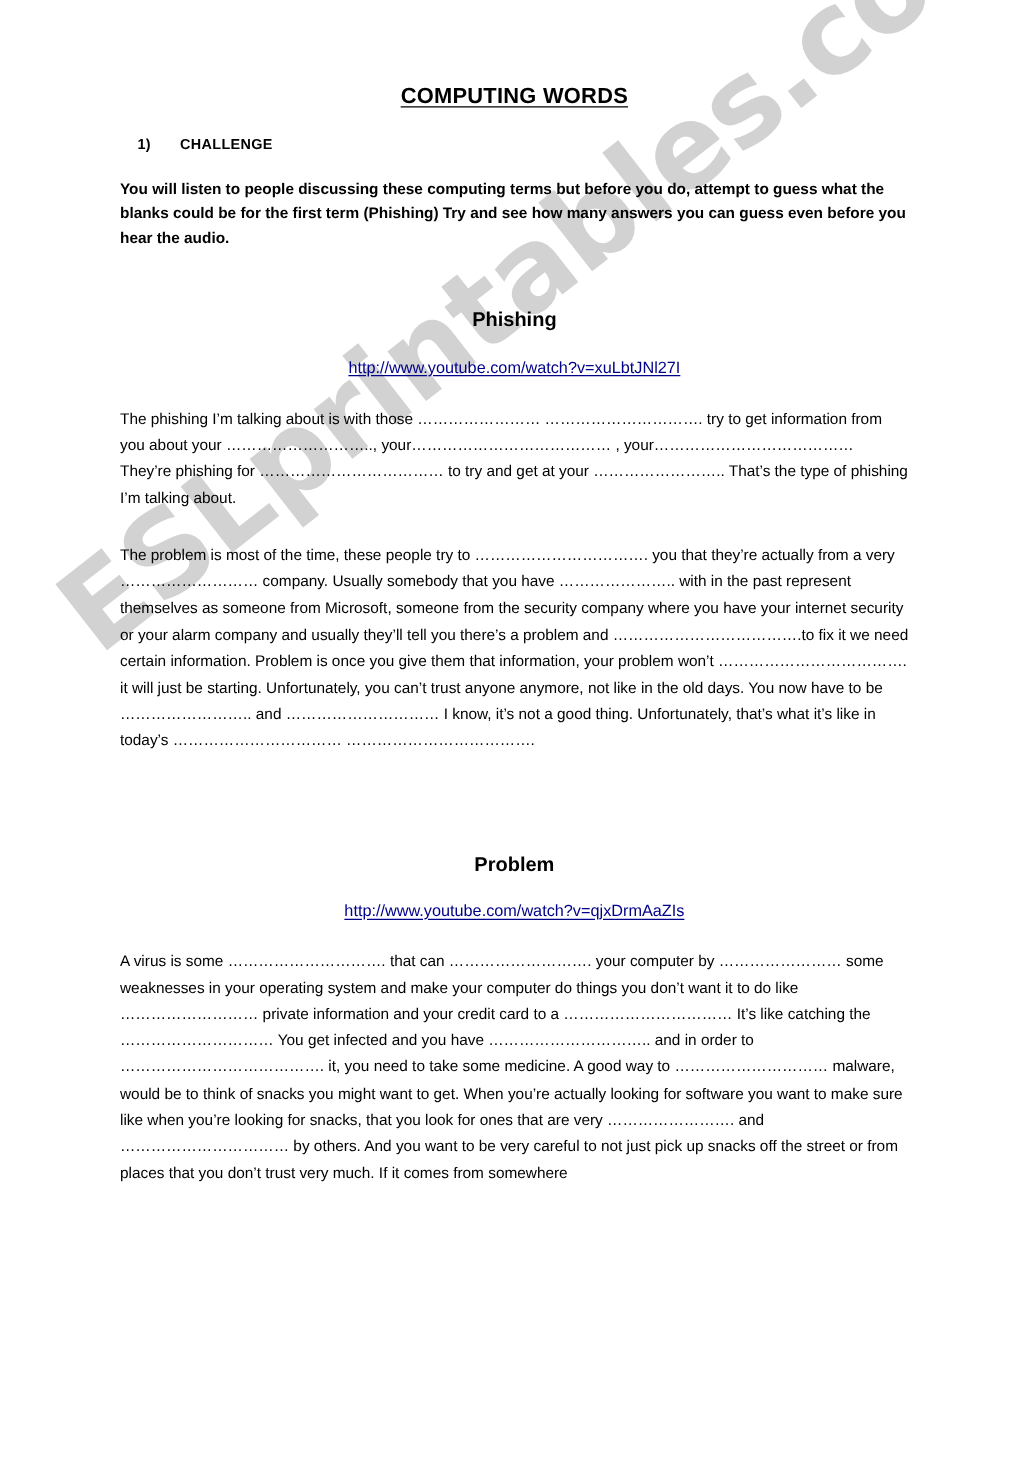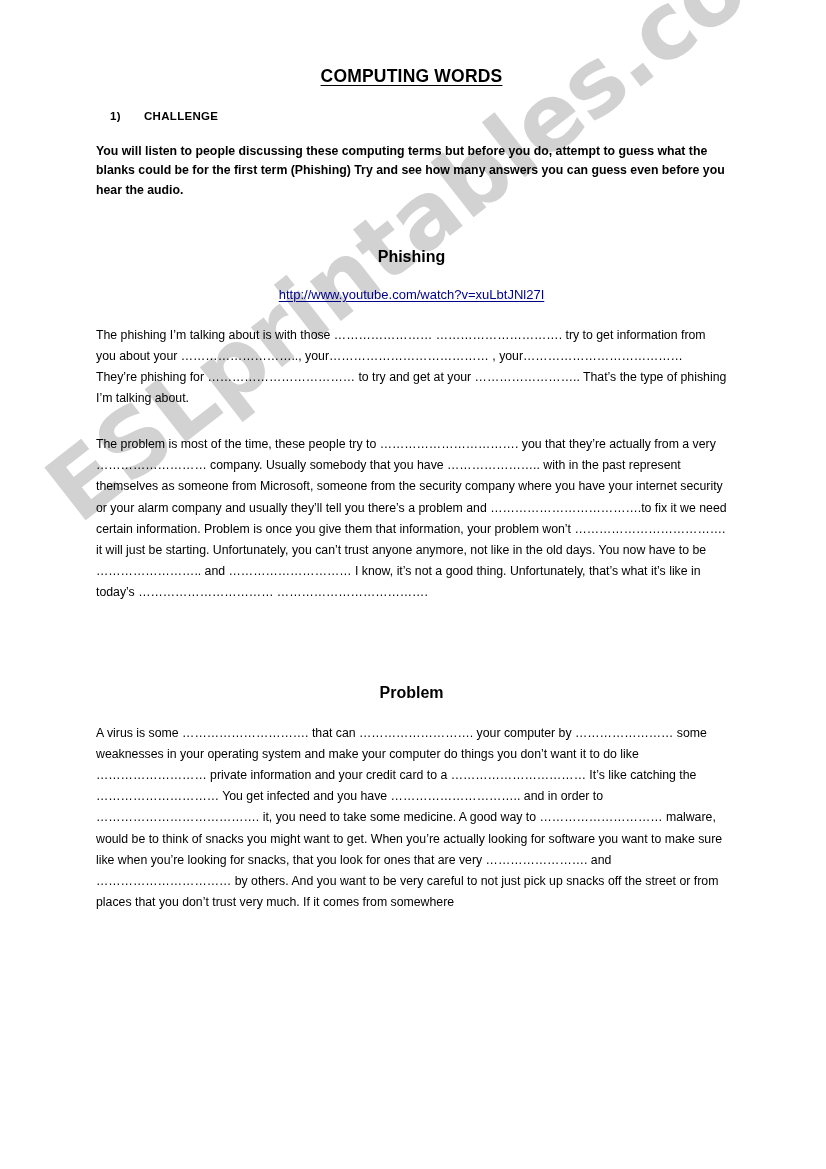--- a/index.html
+++ b/index.html
@@ -146,17 +146,20 @@
     <div class="term-link-wrap">
       <span class="term-link">http://www.youtube.com/watch?v=xuLbtJNl27I</span>
     </div>
 
     <p class="body-para" id="phishing-para-1">The phishing I’m talking about is with those ……………………    …………………………. try to get information from you about your ……………………….., your………………………………… , your………………………………… They’re phishing for ……………………………… to try and get at your …………………….. That’s the type of phishing I’m talking about.</p>
 
     <p class="body-para" id="phishing-para-2">The problem is most of the time, these people try to ……………………………. you that they’re actually from a very ……………………… company. Usually somebody that you have ………………….. with in the past represent themselves as someone from Microsoft, someone from the security company where you have your internet security or your alarm company and usually they’ll tell you there’s a problem and ……………………………….to fix it we need certain information. Problem is once you give them that information, your problem won’t ………………………………. it will just be starting. Unfortunately, you can’t trust anyone anymore, not like in the old days. You now have to be …………………….. and ………………………… I know, it’s not a good thing. Unfortunately, that’s what it’s like in today’s ……………………………   ……………………………….</p>
 
     <div class="term-heading" id="malware-heading">Problem</div>
 
+    <div class="term-link-wrap">
+      <span class="term-link">http://www.youtube.com/watch?v=qjxDrmAaZIs</span>
+    </div>
 
     <p class="body-para" id="malware-para-1">A virus is some …………………………. that can ………………………. your computer by …………………… some weaknesses in your operating system and make your computer do things you don’t want it to do like ……………………… private information and your credit card to a …………………………… It’s like catching the ………………………… You get infected and you have ………………………….. and in order to …………………………………. it, you need to take some medicine. A good way to ………………………… malware, would be to think of snacks you might want to get.  When you’re actually looking for software you want to make sure like when you’re looking for snacks, that you look for ones that are very …………………….  and …………………………… by others. And you want to be very careful to not just pick up snacks off the street or from places that you don’t trust very much. If it comes from somewhere</p>
 
   </div>
 </div>
 
 </body></html>

